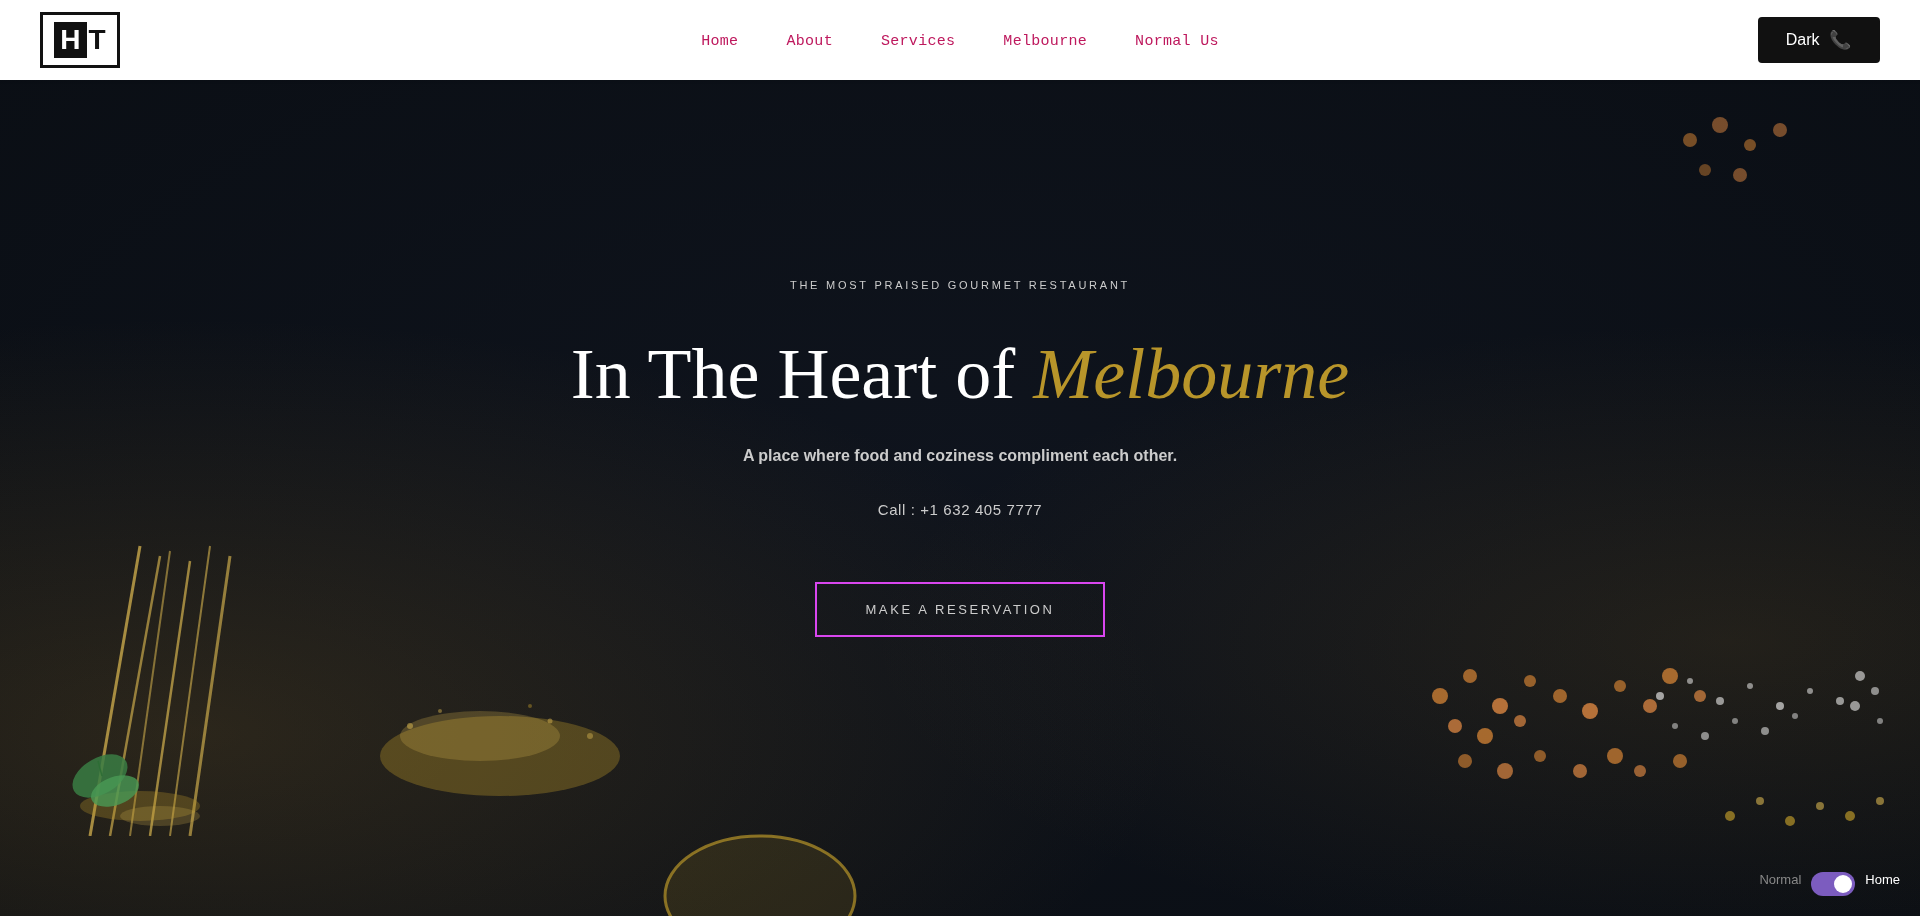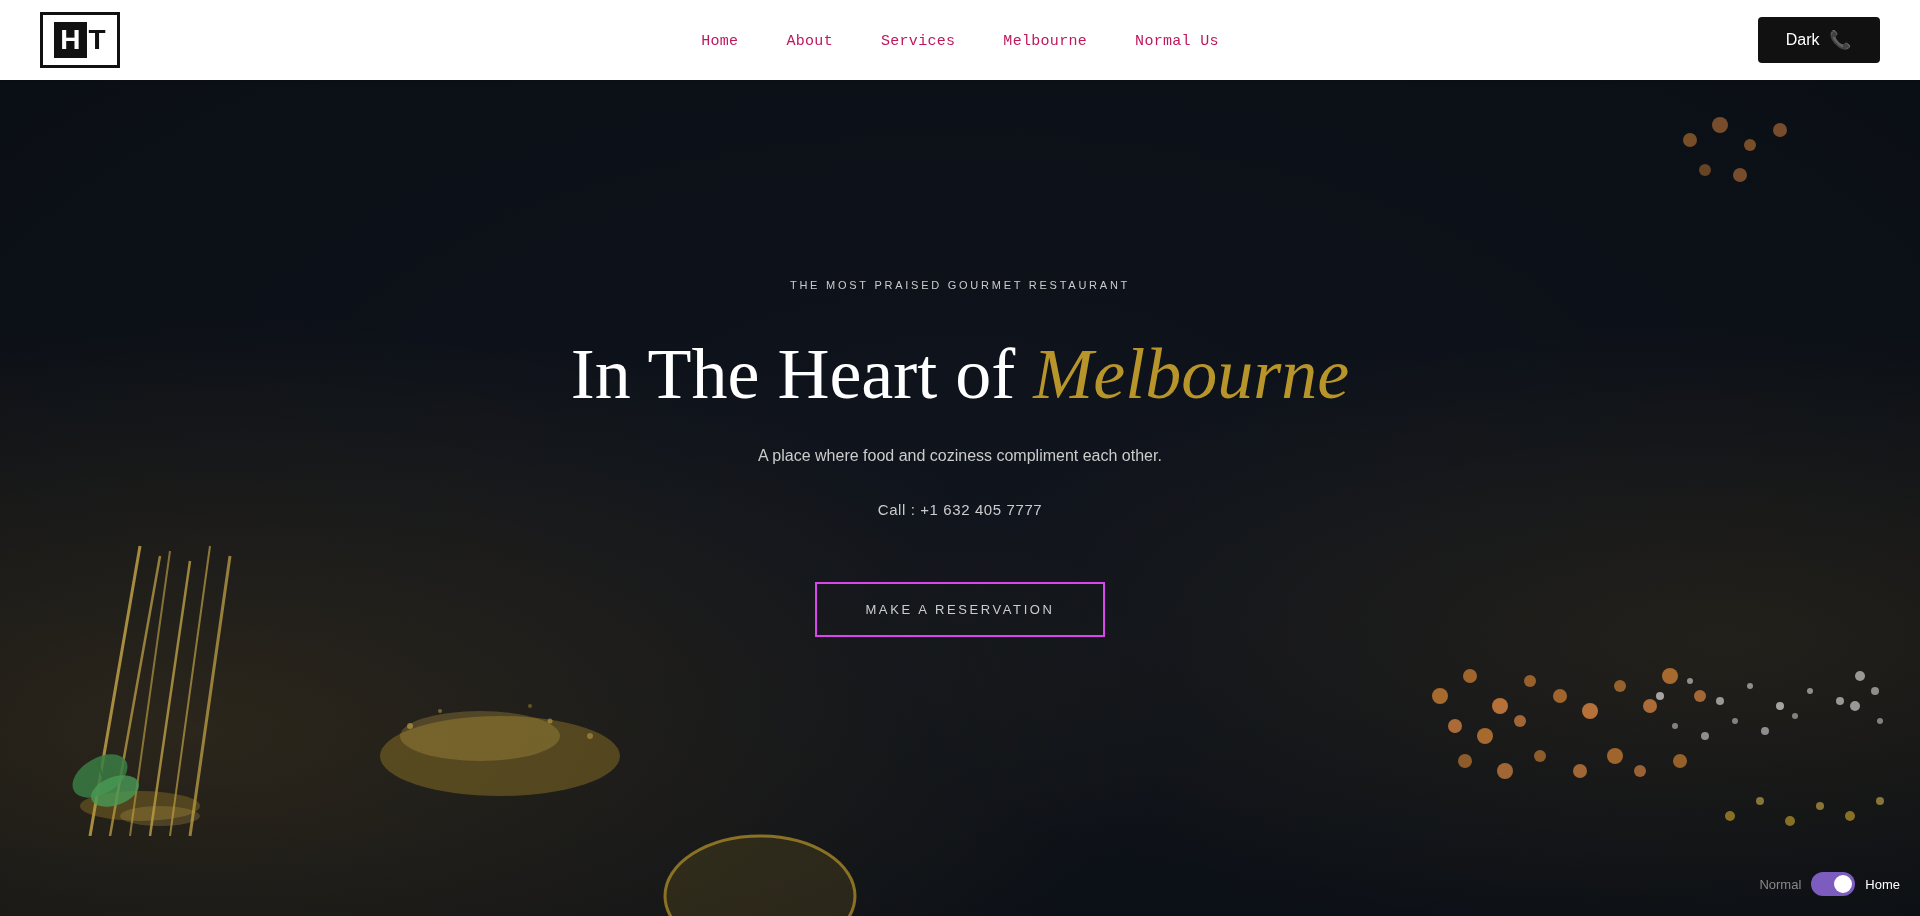--- a/index.html
+++ b/index.html
@@ -152,21 +152,21 @@
     .hero-title .highlight {
       color: #b8952a;
       font-style: italic;
     }
 
     .hero-desc {
       color: #ccc;
       font-family: Arial, sans-serif;
       font-size: 16px;
       margin-bottom: 36px;
-      font-weight: 400;
+      font-weight: 700;
     }
 
     .hero-call {
       color: #ccc;
       font-family: Arial, sans-serif;
       font-size: 15px;
       margin-bottom: 64px;
       letter-spacing: 0.04em;
     }
 
@@ -184,21 +184,20 @@
       font-weight: 500;
       transition: background 0.2s;
     }
 
     
     .dark-toggle {
       position: absolute;
       bottom: 20px;
       right: 20px;
       display: flex;
-      align-items: center;
       gap: 10px;
       z-index: 200;
     }
 
     .toggle-label-normal {
       color: #888;
       font-family: Arial, sans-serif;
       font-size: 13px;
     }
 

